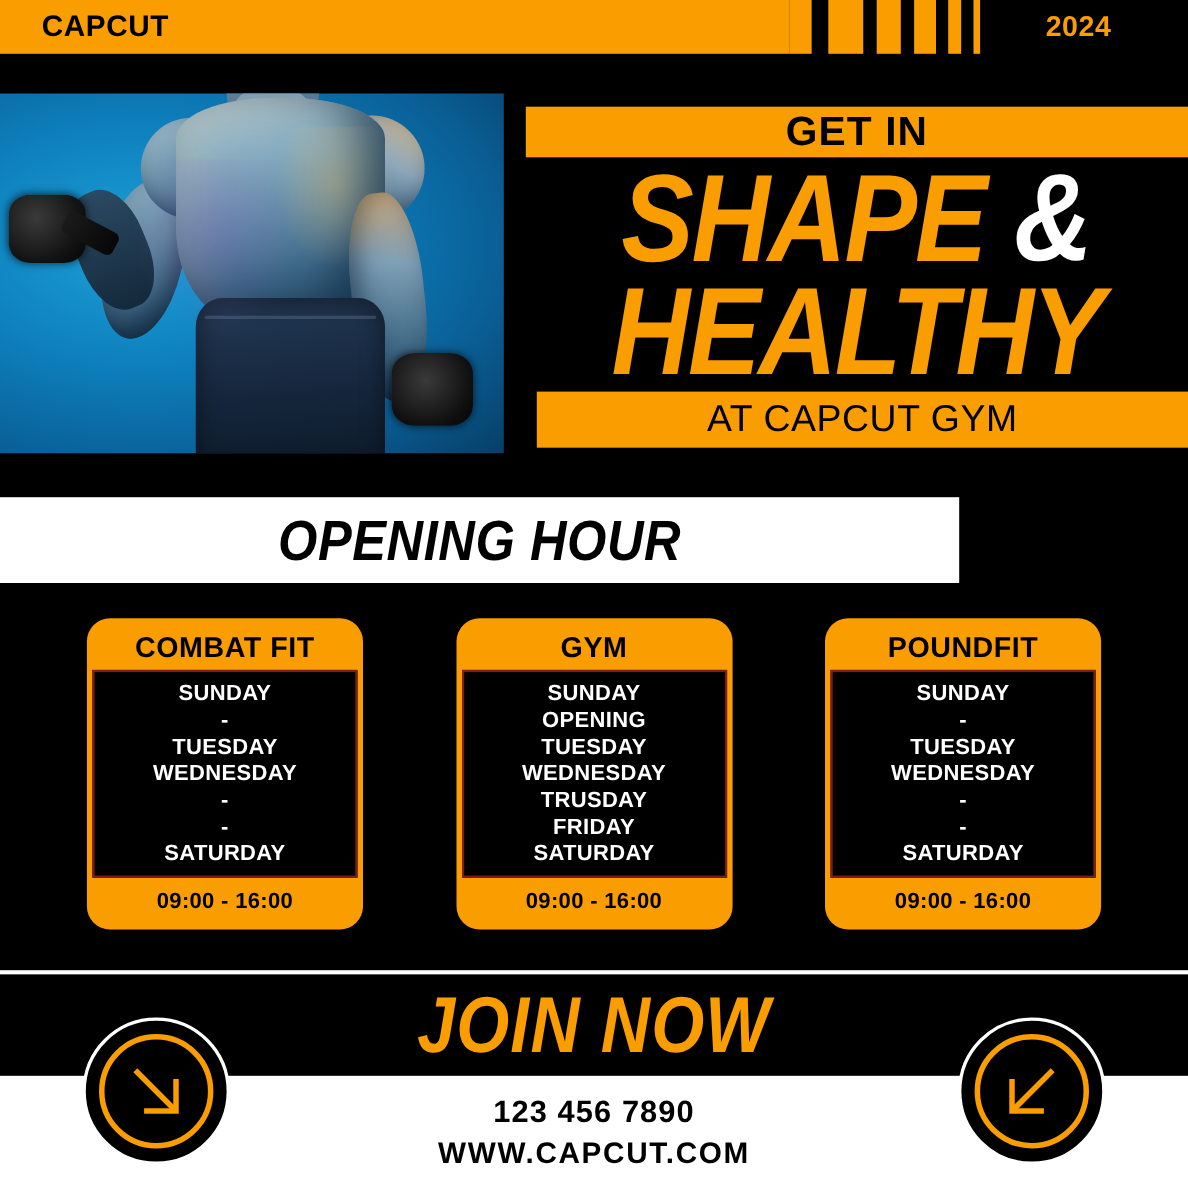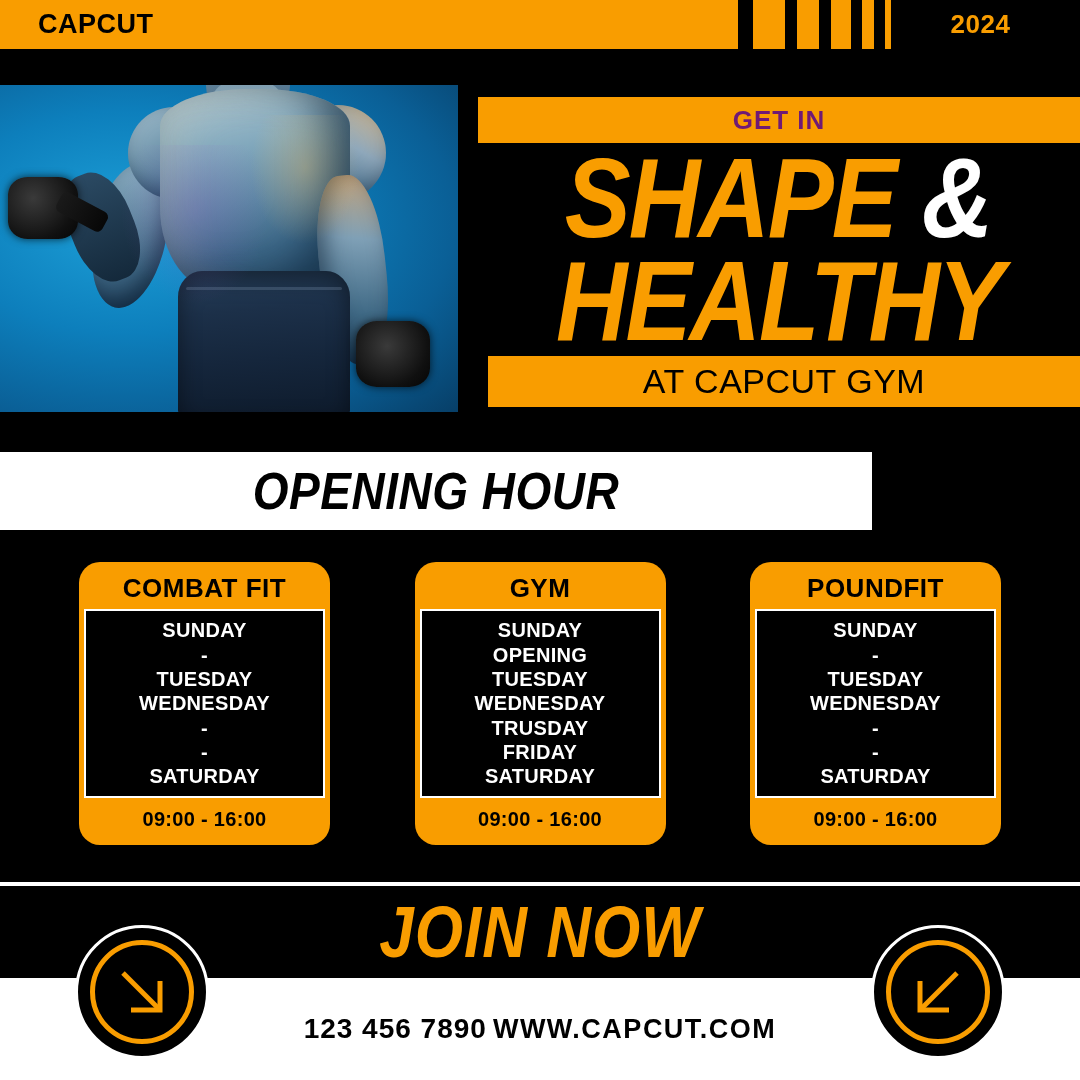--- a/index.html
+++ b/index.html
@@ -170,21 +170,21 @@
 
   
   .headline { position:absolute; left:478px; top:0; width:602px; height:403px; }
   .bar-getin {
     position:absolute; left:0; top:48px;
     width:602px; height:46px;
     background:#F99D00;
     display:flex; align-items:center; justify-content:center;
   }
   .bar-getin span {
-    color:#701a75; font-size:26px; font-weight:bold; letter-spacing:1px;
+    color:#000000; font-size:37px; font-weight:bold; letter-spacing:1px;
   }
   .bar-atgym {
     position:absolute; left:10px; top:307px;
     width:592px; height:51px;
     background:#F99D00;
     display:flex; align-items:center; justify-content:center;
   }
   .bar-atgym span {
     color:#000; font-size:34px; font-weight:normal; letter-spacing:0.5px;
   }
@@ -239,21 +239,21 @@
     display:flex; flex-direction:column;border-radius:21px;
   }
   .card-title {
     height:42px;
     display:flex; align-items:center; justify-content:center;
     color:#000; font-size:26px; font-weight:bold; letter-spacing:0.5px;
   }
   .card-body {
     flex:1;
     background:#000;
-    border:2px solid #ffffff;
+    border:2px solid #7f1d1d;
     display:flex; flex-direction:column;
     align-items:center; justify-content:center;
     padding:6px 4px;
   }
   .day {
     color:#fff;
     font-size:20px; font-weight:bold;
     line-height:1.22;
     letter-spacing:0.3px;
   }
@@ -281,21 +281,21 @@
     font-size:62px; font-weight:bold; font-style:italic;
     letter-spacing:1px;
     transform:scaleY(1.16);
   }
 
   
   .footer {
     position:absolute; left:0; top:978px;
     width:1080px; height:102px;
     background:#fff;
-    display:flex; flex-direction:row;
+    display:flex; flex-direction:column;
     align-items:center; justify-content:center;
     gap:6px;
   }
   .phone { color:#000; font-size:28px; font-weight:bold; letter-spacing:1px; }
   .site  { color:#000; font-size:27px; font-weight:bold; letter-spacing:1.5px; }
 
   
   .badge {
     position:absolute;
     width:134px; height:134px;

